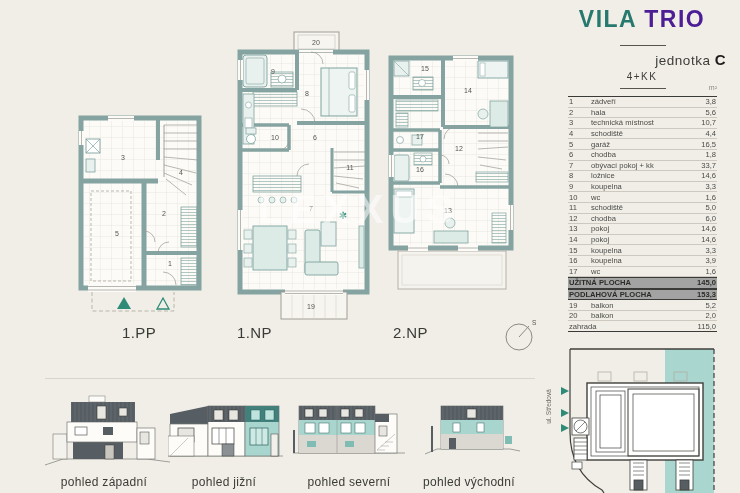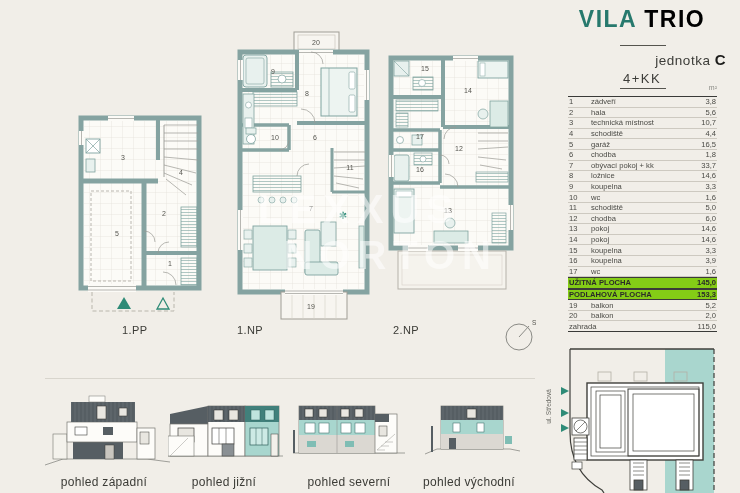--- a/index.html
+++ b/index.html
@@ -4,39 +4,39 @@
 <style>
   *{margin:0;padding:0;box-sizing:border-box}
   html,body{width:740px;height:493px}
   body{font-family:"Liberation Sans",sans-serif;background:#f1eee8;position:relative;overflow:hidden;color:#3c3c38}
   .abs{position:absolute}
   svg text{font-family:"Liberation Sans",sans-serif}
 
   
   .brand{left:558px;top:6px;width:168px;text-align:center;font-size:23px;font-weight:bold;letter-spacing:1.5px}
   .brand .w1{color:#27796d}
-  .brand .w2{color:#000000}
+  .brand .w2{color:#4c1d95}
   .hr1{left:620px;top:45px;width:46px;border-top:1.2px solid #55544e}
   .unit-line{left:558px;top:51px;width:168px;text-align:right;font-size:13.5px;color:#3c3c38;letter-spacing:.5px}
   .unit-line .letter{font-weight:bold;font-size:15px;color:#1c1c1a}
-  .dispo{left:558px;top:71px;width:168px;text-align:center;font-size:13px;letter-spacing:1.5px;color:#3c3c38}
+  .dispo{left:558px;top:71px;width:168px;text-align:center;font-size:10px;letter-spacing:1.5px;color:#3c3c38}
   .hr2{left:620px;top:88px;width:46px;border-top:1.2px solid #55544e}
   .m2{left:640px;top:84px;width:77px;text-align:right;font-size:7px;color:#8b8b85}
 
   
   .table{left:568px;top:96px;width:149px;font-size:7.6px;color:#4a4a45;border-top:1.6px solid #3a3a38}
   .t-row{display:flex;align-items:center;height:10.6px;border-bottom:1px solid #cdc9c0;padding:0 1px}
   .t-row:last-child{border-bottom:1.5px solid #3a3a38}
   .c-num{width:22px;flex:none}
   .c-label{flex:1;white-space:nowrap;overflow:hidden}
   .c-val{flex:none;text-align:left}
-  .sum{background:#84cc16;font-weight:bold;color:#2b2b28;height:11.6px;border-top:1.4px solid #3a3a38;border-bottom:1.4px solid #3a3a38}
+  .sum{background:#a3a3a3;font-weight:bold;color:#2b2b28;height:11.6px;border-top:1.4px solid #3a3a38;border-bottom:1.4px solid #3a3a38}
 
   
-  .floor-label{font-size:11px;color:#3b3b36;letter-spacing:.4px}
+  .floor-label{font-size:15px;color:#3b3b36;letter-spacing:.4px}
   .elev-label{top:475px;font-size:12px;color:#3b3b36;text-align:center;letter-spacing:.3px}
 
   .section-line{left:45px;top:378px;width:490px;border-top:1px solid #d8d5cd}
 
   
   .watermark{left:258px;top:186px;width:240px;font-size:40px;font-weight:bold;color:rgba(255,255,255,.55);letter-spacing:7px;line-height:46px;z-index:50;pointer-events:none}
   .watermark .l1{text-align:left}
   .watermark .l2{text-align:right}
 
   
@@ -574,14 +574,13 @@
     <rect x="14" y="120" width="10" height="7" fill="#fff" stroke="#3f3f3b" stroke-width="0.7"></rect>
   </g>
   <polygon points="3,45 3,53 11,49" fill="#2e8b77"></polygon>
   <polygon points="3,67 3,75 11,71" fill="#2e8b77"></polygon>
   <polygon points="3,82 3,90 11,86" fill="#2e8b77"></polygon>
 </svg>
 <div class="abs street">ul. Středová</div>
 
 <div class="abs watermark">
   <div class="l1">LEXXUS</div>
-  <div class="l2">NORTON</div>
 </div>
 
 </body></html>

